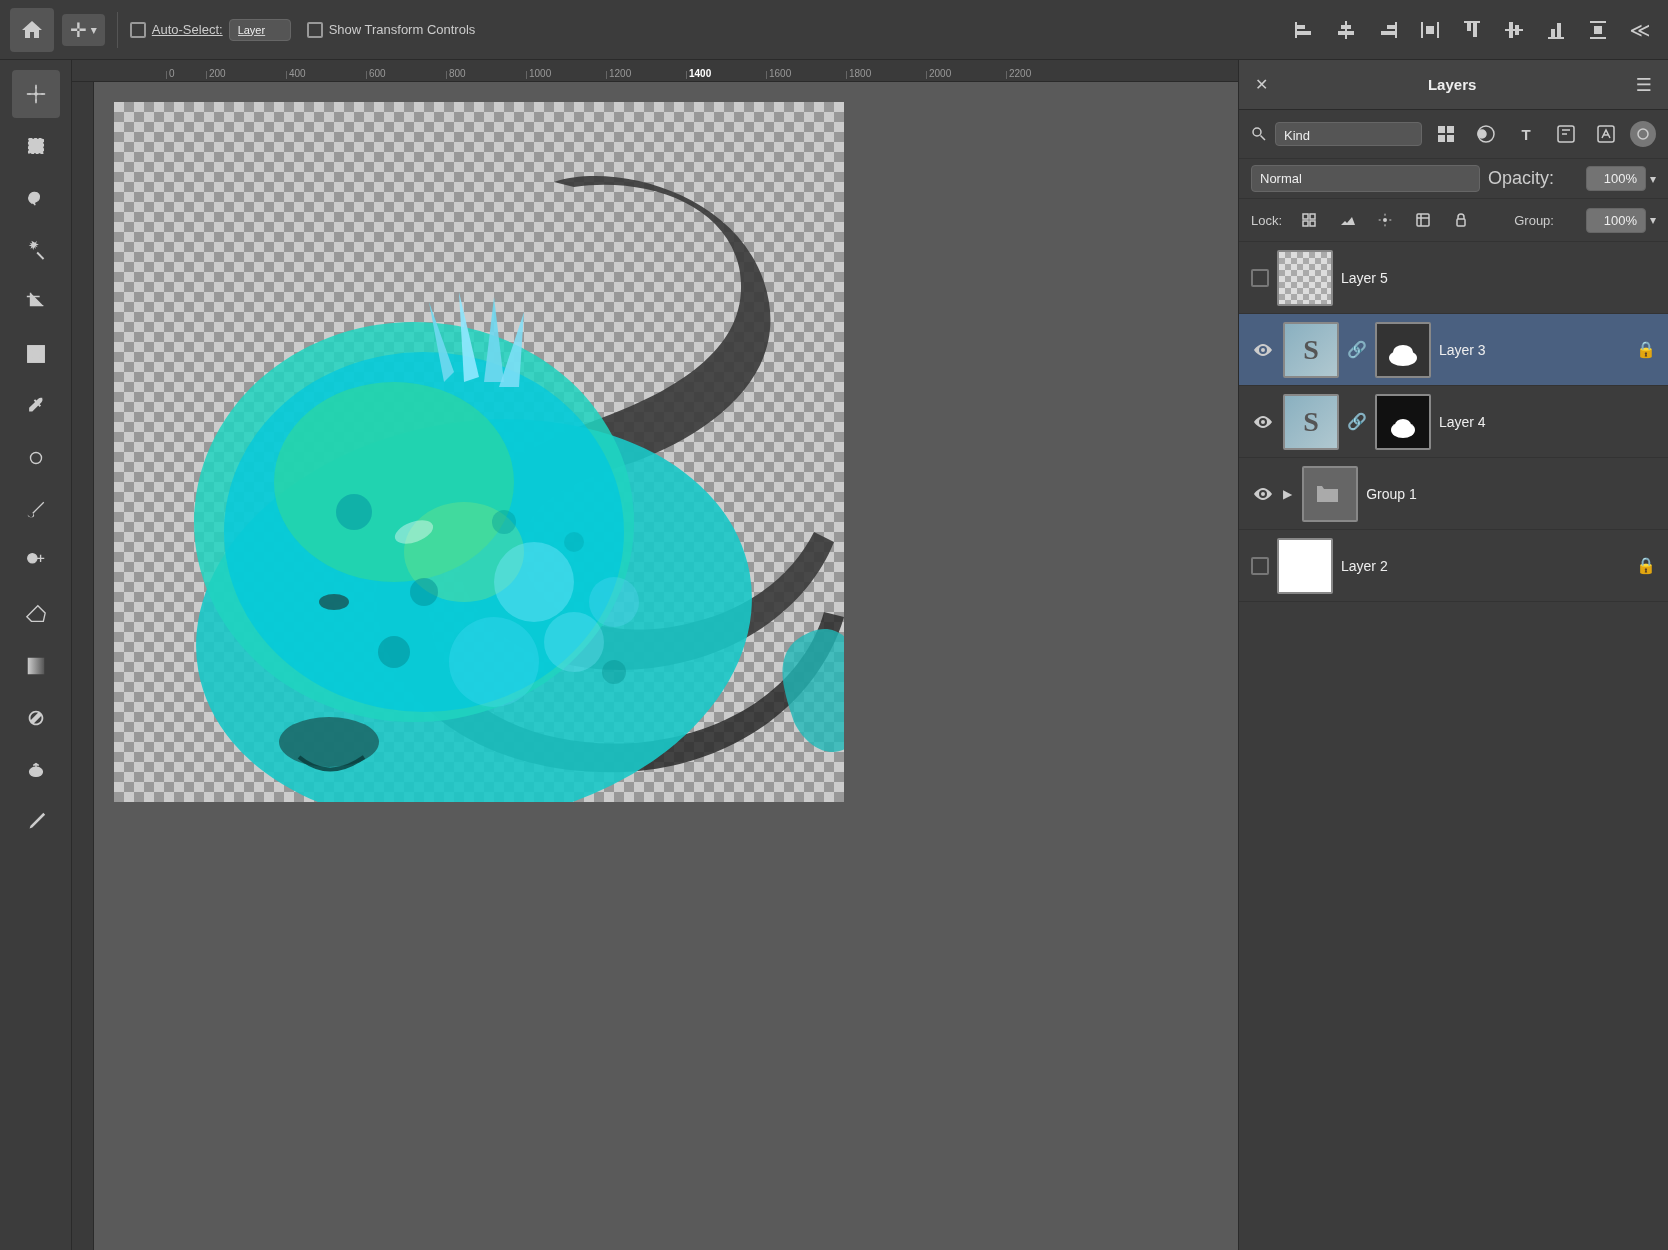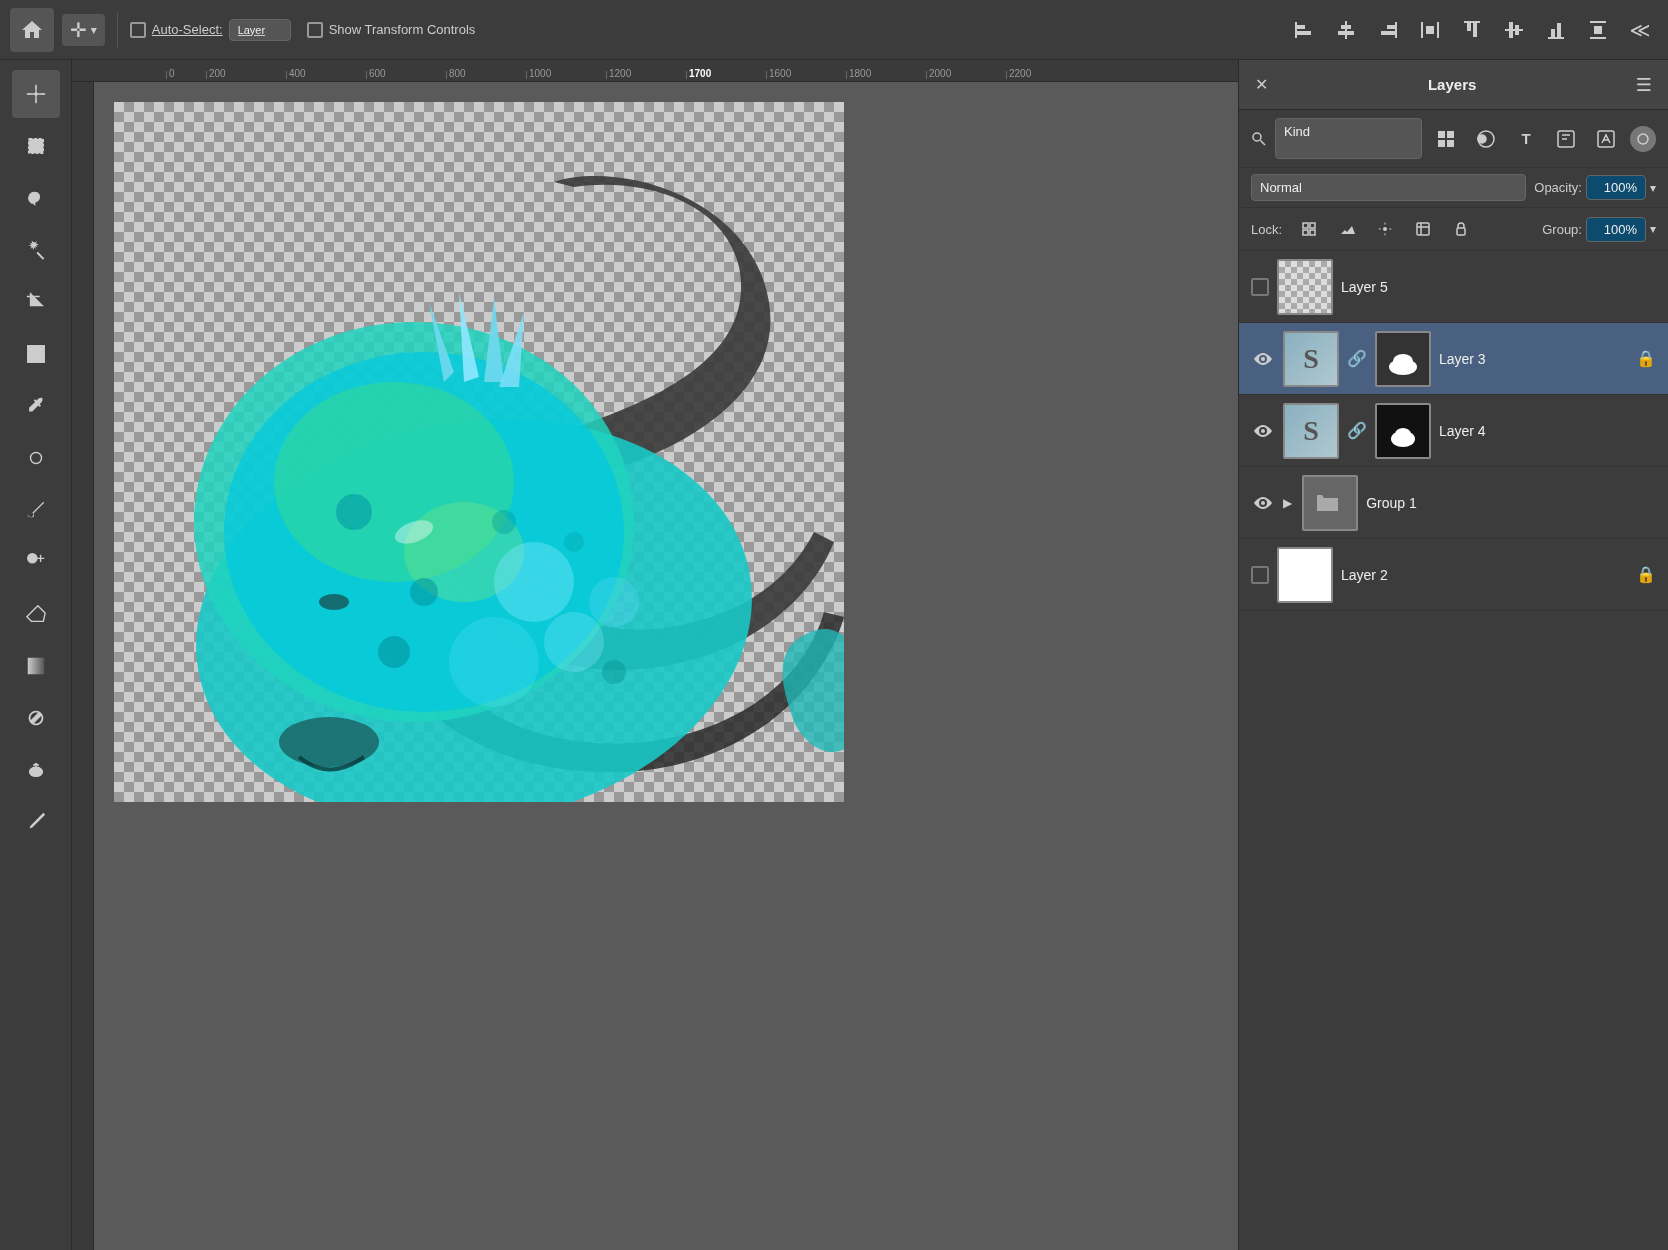--- a/index.html
+++ b/index.html
@@ -235,21 +235,21 @@
       align-items: center;
       padding: 8px 12px;
       gap: 8px;
       border-bottom: 1px solid #333;
     }
     .kind-select {
       background: #555;
       border: 1px solid #666;
       border-radius: 4px;
       color: #eee;
-      padding: 5px 24px 19px 8px;
+      padding: 5px 24px 2px 8px;
       font-size: 13px;
       cursor: pointer;
       appearance: none;
       -webkit-appearance: none;
       flex: 1;
     }
     .filter-icon-btn {
       width: 32px; height: 32px;
       background: none; border: none;
       cursor: pointer; color: #ccc; font-size: 18px;
@@ -281,30 +281,31 @@
       cursor: pointer;
       appearance: none;
       -webkit-appearance: none;
       flex: 1;
     }
     .opacity-row {
       display: flex;
       align-items: center;
       gap: 4px;
     }
-    .opacity-label { color: #ccc; font-size: 13px; }
+    .opacity-label { color: #ccc; font-size: 18px; }
     .opacity-value {
-      background: #0c4a6e;
+      background: #737373;
       border: 1px solid #666;
       border-radius: 4px;
       color: #eee;
       padding: 4px 8px;
       font-size: 13px;
       width: 60px;
       text-align: right;
+      margin-left: 28px;
     }
     .dropdown-arrow {
       color: #ccc; font-size: 12px; cursor: pointer;
     }
 
     
     .lock-row {
       display: flex;
       align-items: center;
       padding: 6px 12px;
@@ -599,21 +600,21 @@
     <div class="ruler-top">
       <div style="width:22px; flex-shrink:0;"></div>
       <div class="ruler-marks">
         <div class="ruler-mark" style="width:40px;">0</div>
         <div class="ruler-mark">200</div>
         <div class="ruler-mark">400</div>
         <div class="ruler-mark">600</div>
         <div class="ruler-mark">800</div>
         <div class="ruler-mark">1000</div>
         <div class="ruler-mark">1200</div>
-        <div class="ruler-mark" style="font-weight:bold;color:#fff;">1700</div>
+        <div class="ruler-mark" style="font-weight:bold;color:#fff;">1400</div>
         <div class="ruler-mark">1600</div>
         <div class="ruler-mark">1800</div>
         <div class="ruler-mark">2000</div>
         <div class="ruler-mark">2200</div>
       </div>
     </div>
     <div class="canvas-and-ruler">
       <div class="ruler-left"></div>
       <div class="canvas-area">
 

